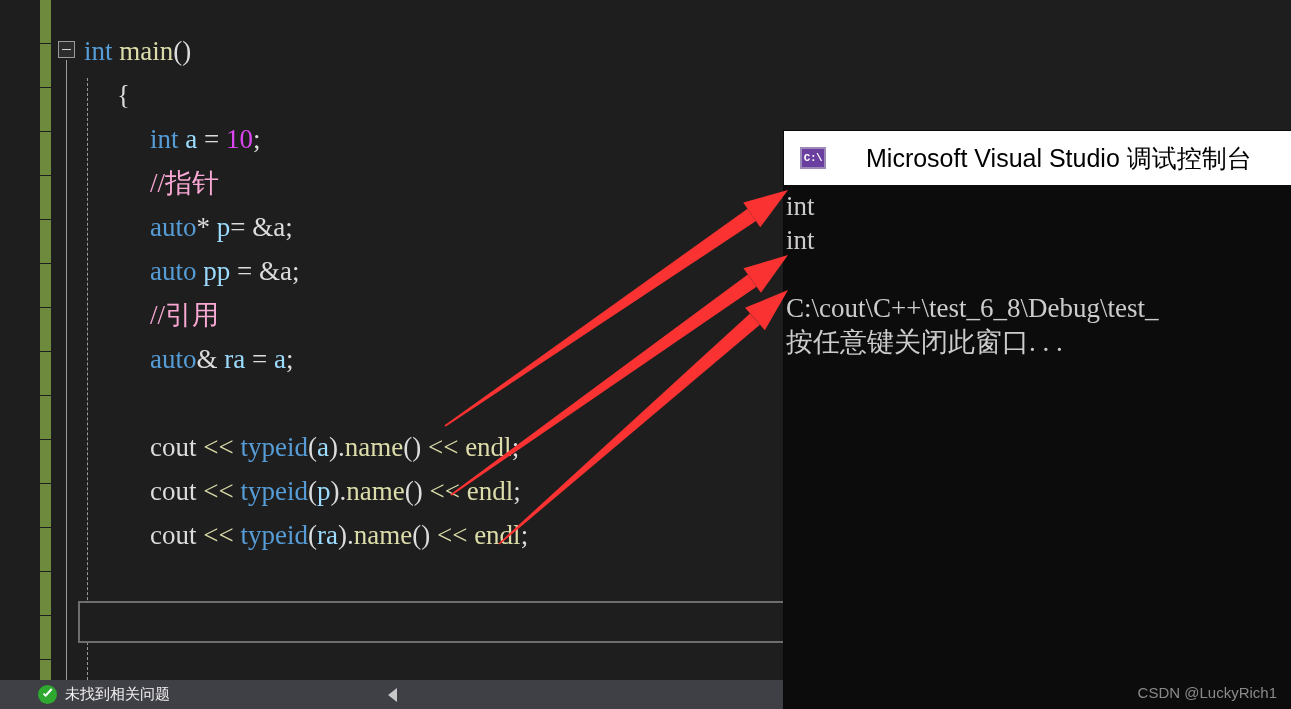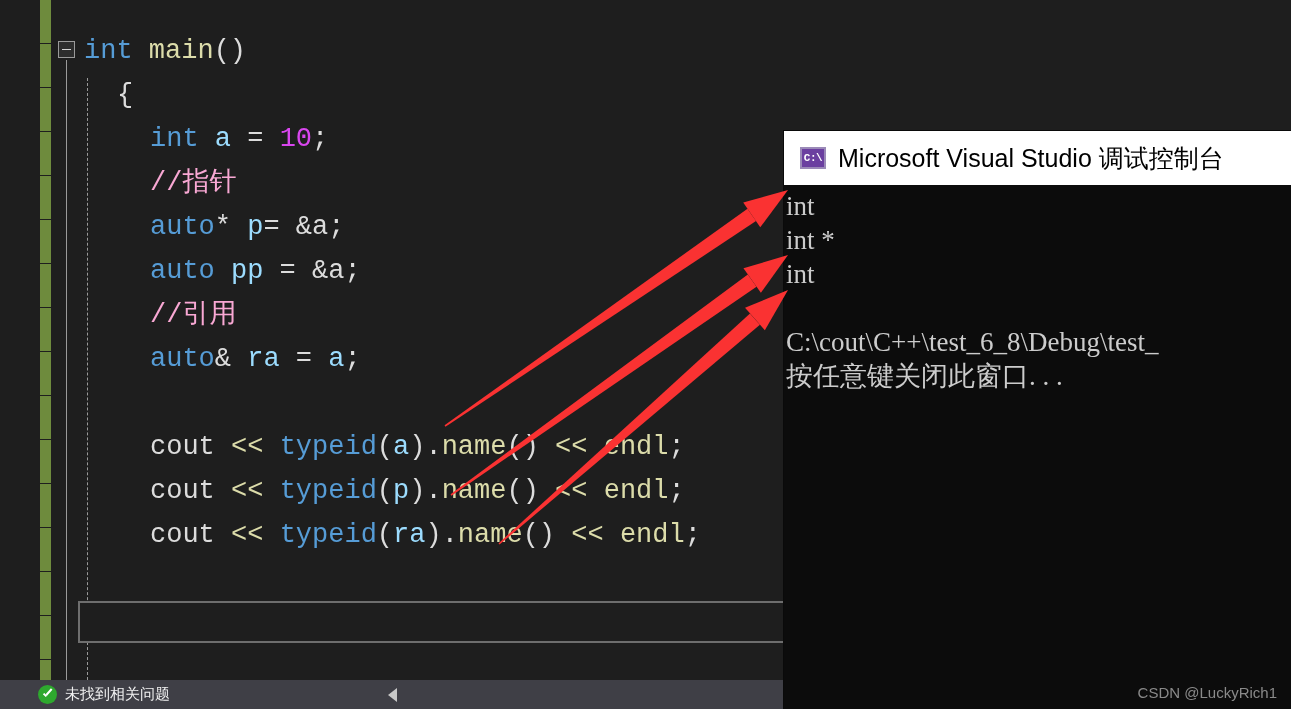--- a/index.html
+++ b/index.html
@@ -46,21 +46,21 @@
   }
   
   .indent-guide{
     position:absolute;left:87px;top:78px;width:0;height:602px;
     border-left:1px dashed #9A9A9A;
   }
 
   
   .code{
     position:absolute;left:0;top:0;width:1291px;height:680px;
-    font-family:Liberation Mono, monospace;
+    font-family:Liberation Serif, serif;
     font-size:27px;
     line-height:44px;
     white-space:pre;
     color:#DCDCDC;
   }
   .code .ln{position:absolute;left:0;width:1291px;height:44px;}
   .kw{color:#569CD6;}
   .var{color:#9CDCFE;}
   .num{color:#d946ef;}
   .cmt{color:#f9a8d4;}
@@ -118,21 +118,21 @@
   .console-icon{
     width:26px;height:22px;margin-left:16px;margin-right:12px;flex:none;
     background:#6B3FA0;border:2px solid #9B8AB8;box-sizing:border-box;
     position:relative;display:flex;align-items:center;justify-content:center;
   }
   .console-icon span{
     font-family:"Liberation Mono", monospace;font-size:11px;color:#FFFFFF;
     font-weight:bold;line-height:1;letter-spacing:-0.5px;
   }
   .console-title-text{
-    font-size:25px;color:#000000;white-space:nowrap;
+    font-size:25px;color:#000000;white-space:nowrap;margin-left:28px;
   }
   .console-body{
     position:absolute;left:0;top:54px;width:507px;height:524px;
     background:#0C0C0C;overflow:hidden;
     font-family:"Liberation Serif", serif;
     font-size:27px;line-height:34px;color:#CCCCCC;
     padding:4px 0 0 0;
     box-sizing:border-box;
   }
   .console-body .cl{white-space:pre;padding-left:2px;}
@@ -193,21 +193,20 @@
 
   <div class="console">
     <div class="console-title">
       <div class="console-icon">
         <span>C:\</span>
       </div>
       <div class="console-title-text">Microsoft Visual Studio 调试控制台</div>
     </div>
     <div class="console-body" id="console-body">
         <div class="cl">int</div>
-        <div class="cl">int *</div>
         <div class="cl">int</div>
         <div class="cl">&nbsp;</div>
         <div class="cl">C:\cout\C++\test_6_8\Debug\test_</div>
         <div class="cl">按任意键关闭此窗口. . .</div>
       </div>
   </div>
 
   <svg class="arrows" id="arrows-svg" viewBox="0 0 1291 709">
       <g>
         <polygon points="445.45346767090155,426.6590653013527 756.0026678403041,221.11945909976728 747.5001490108999,208.76198469940434 444.54653232909845,425.3409346986473" fill="#FA3232"></polygon>

